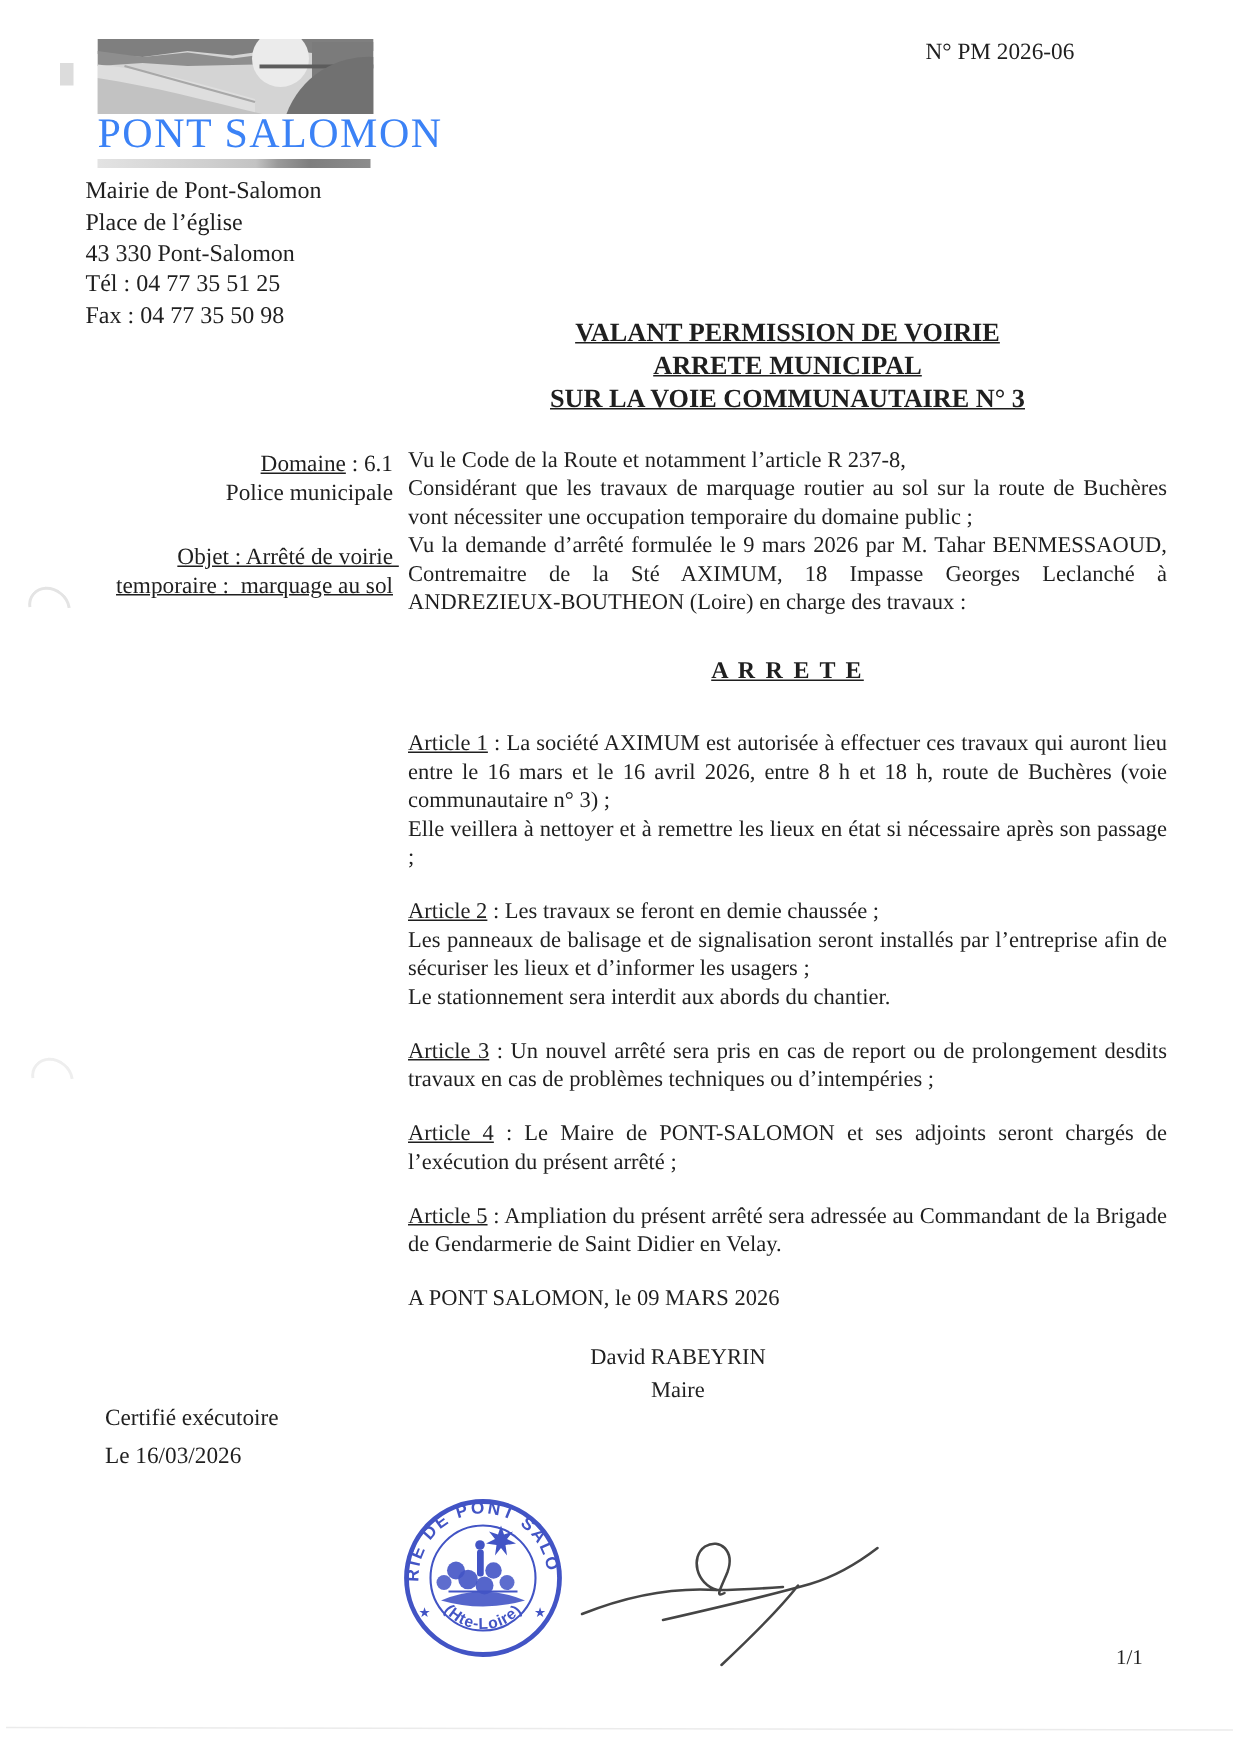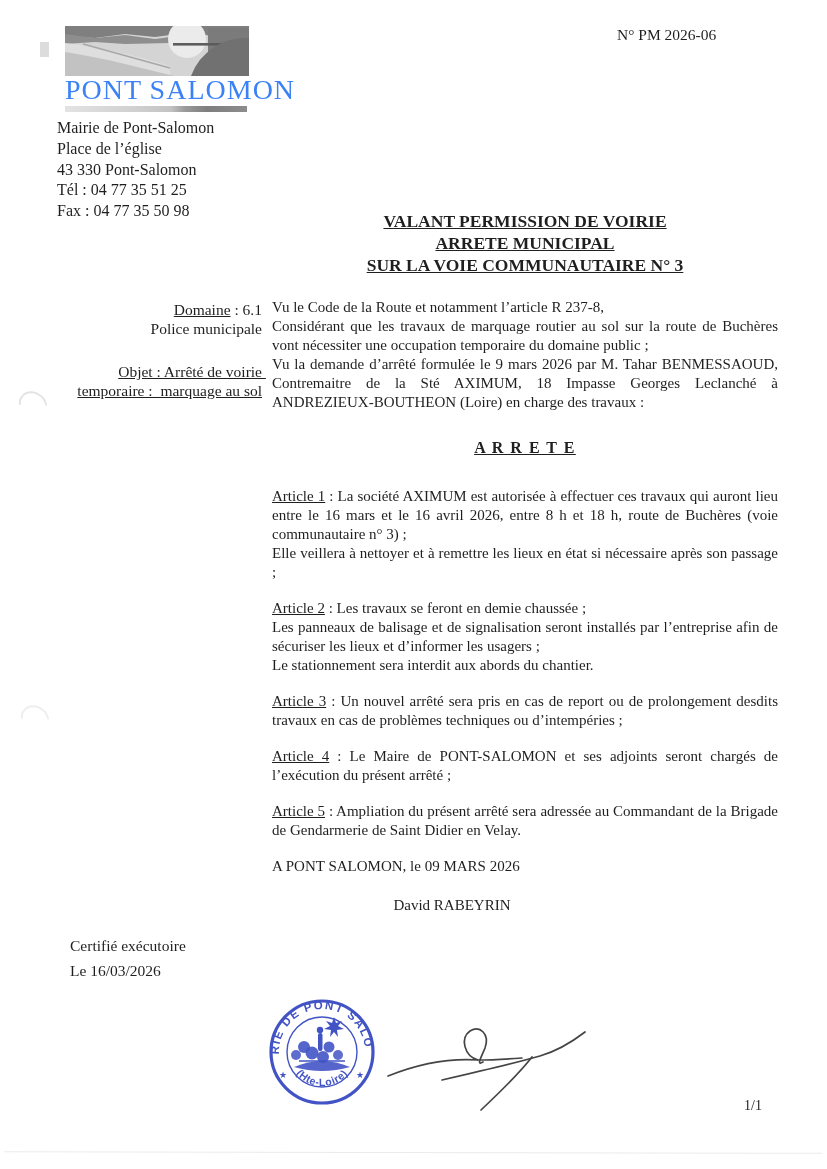--- a/index.html
+++ b/index.html
@@ -123,20 +123,21 @@
   </div>
 
   <div class="article-block">
     <p class="just"><span class="u">Article 5</span><span> : Ampliation du présent arrêté sera adressée au Commandant de la Brigade de Gendarmerie de Saint Didier en Velay.</span></p>
   </div>
 
   <p class="date-line">A PONT SALOMON, le 09 MARS 2026</p>
 
   <div class="signer">
     <div>David RABEYRIN</div>
+    <div>Maire</div>
   </div>
 </div>
 
 <div class="abs certify">
   <div>Certifié exécutoire</div>
   <div>Le 16/03/2026</div>
 </div>
 
 <svg class="abs stamp" viewBox="0 0 112 114" xmlns="http://www.w3.org/2000/svg">
   <defs>

